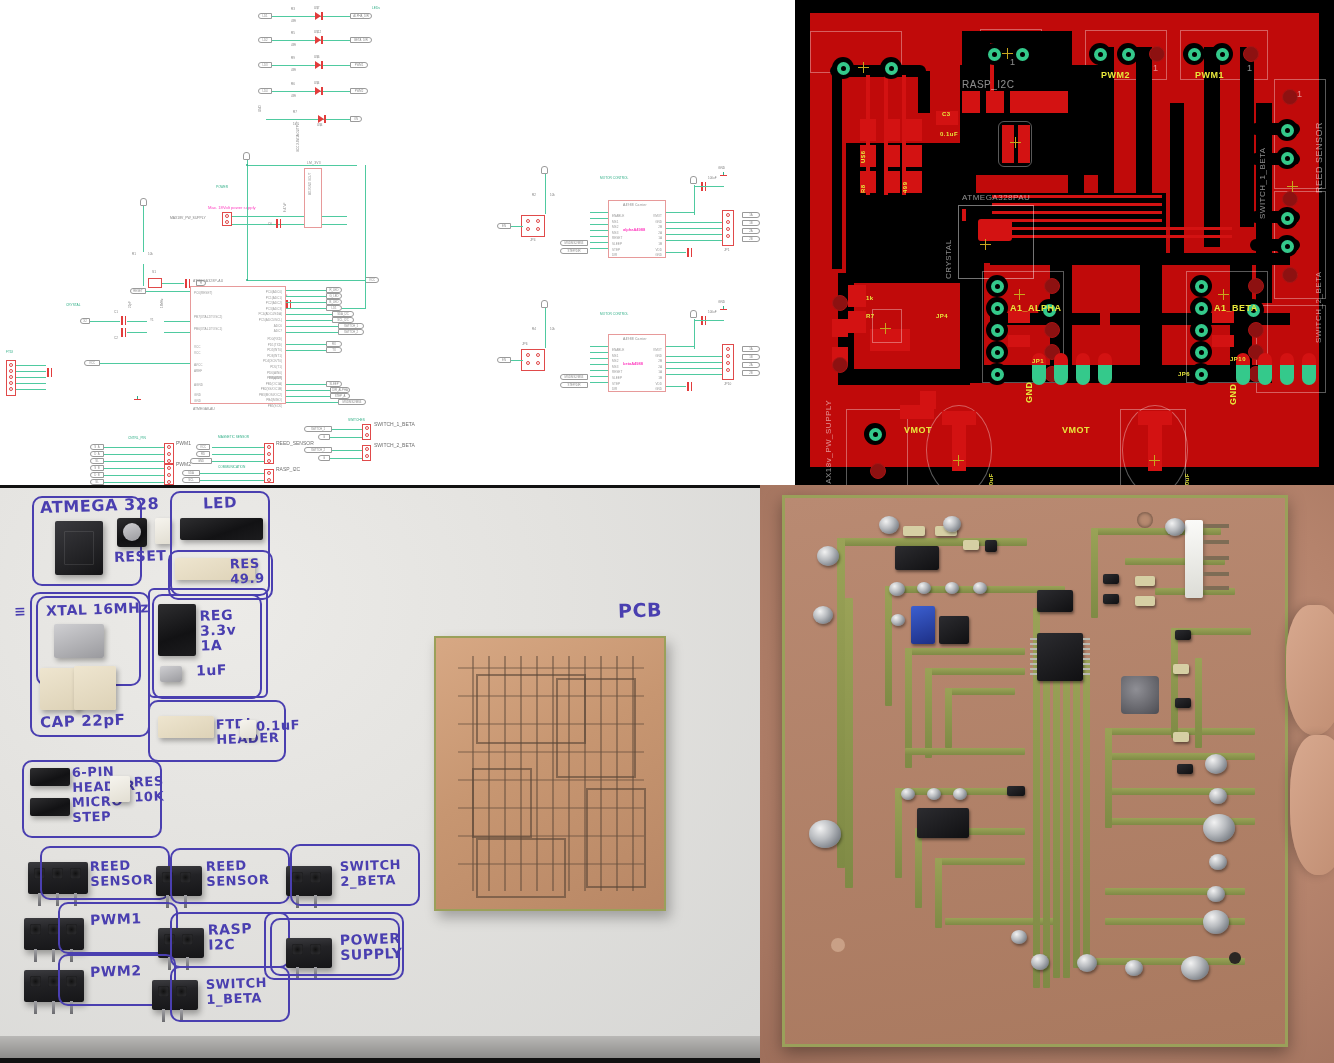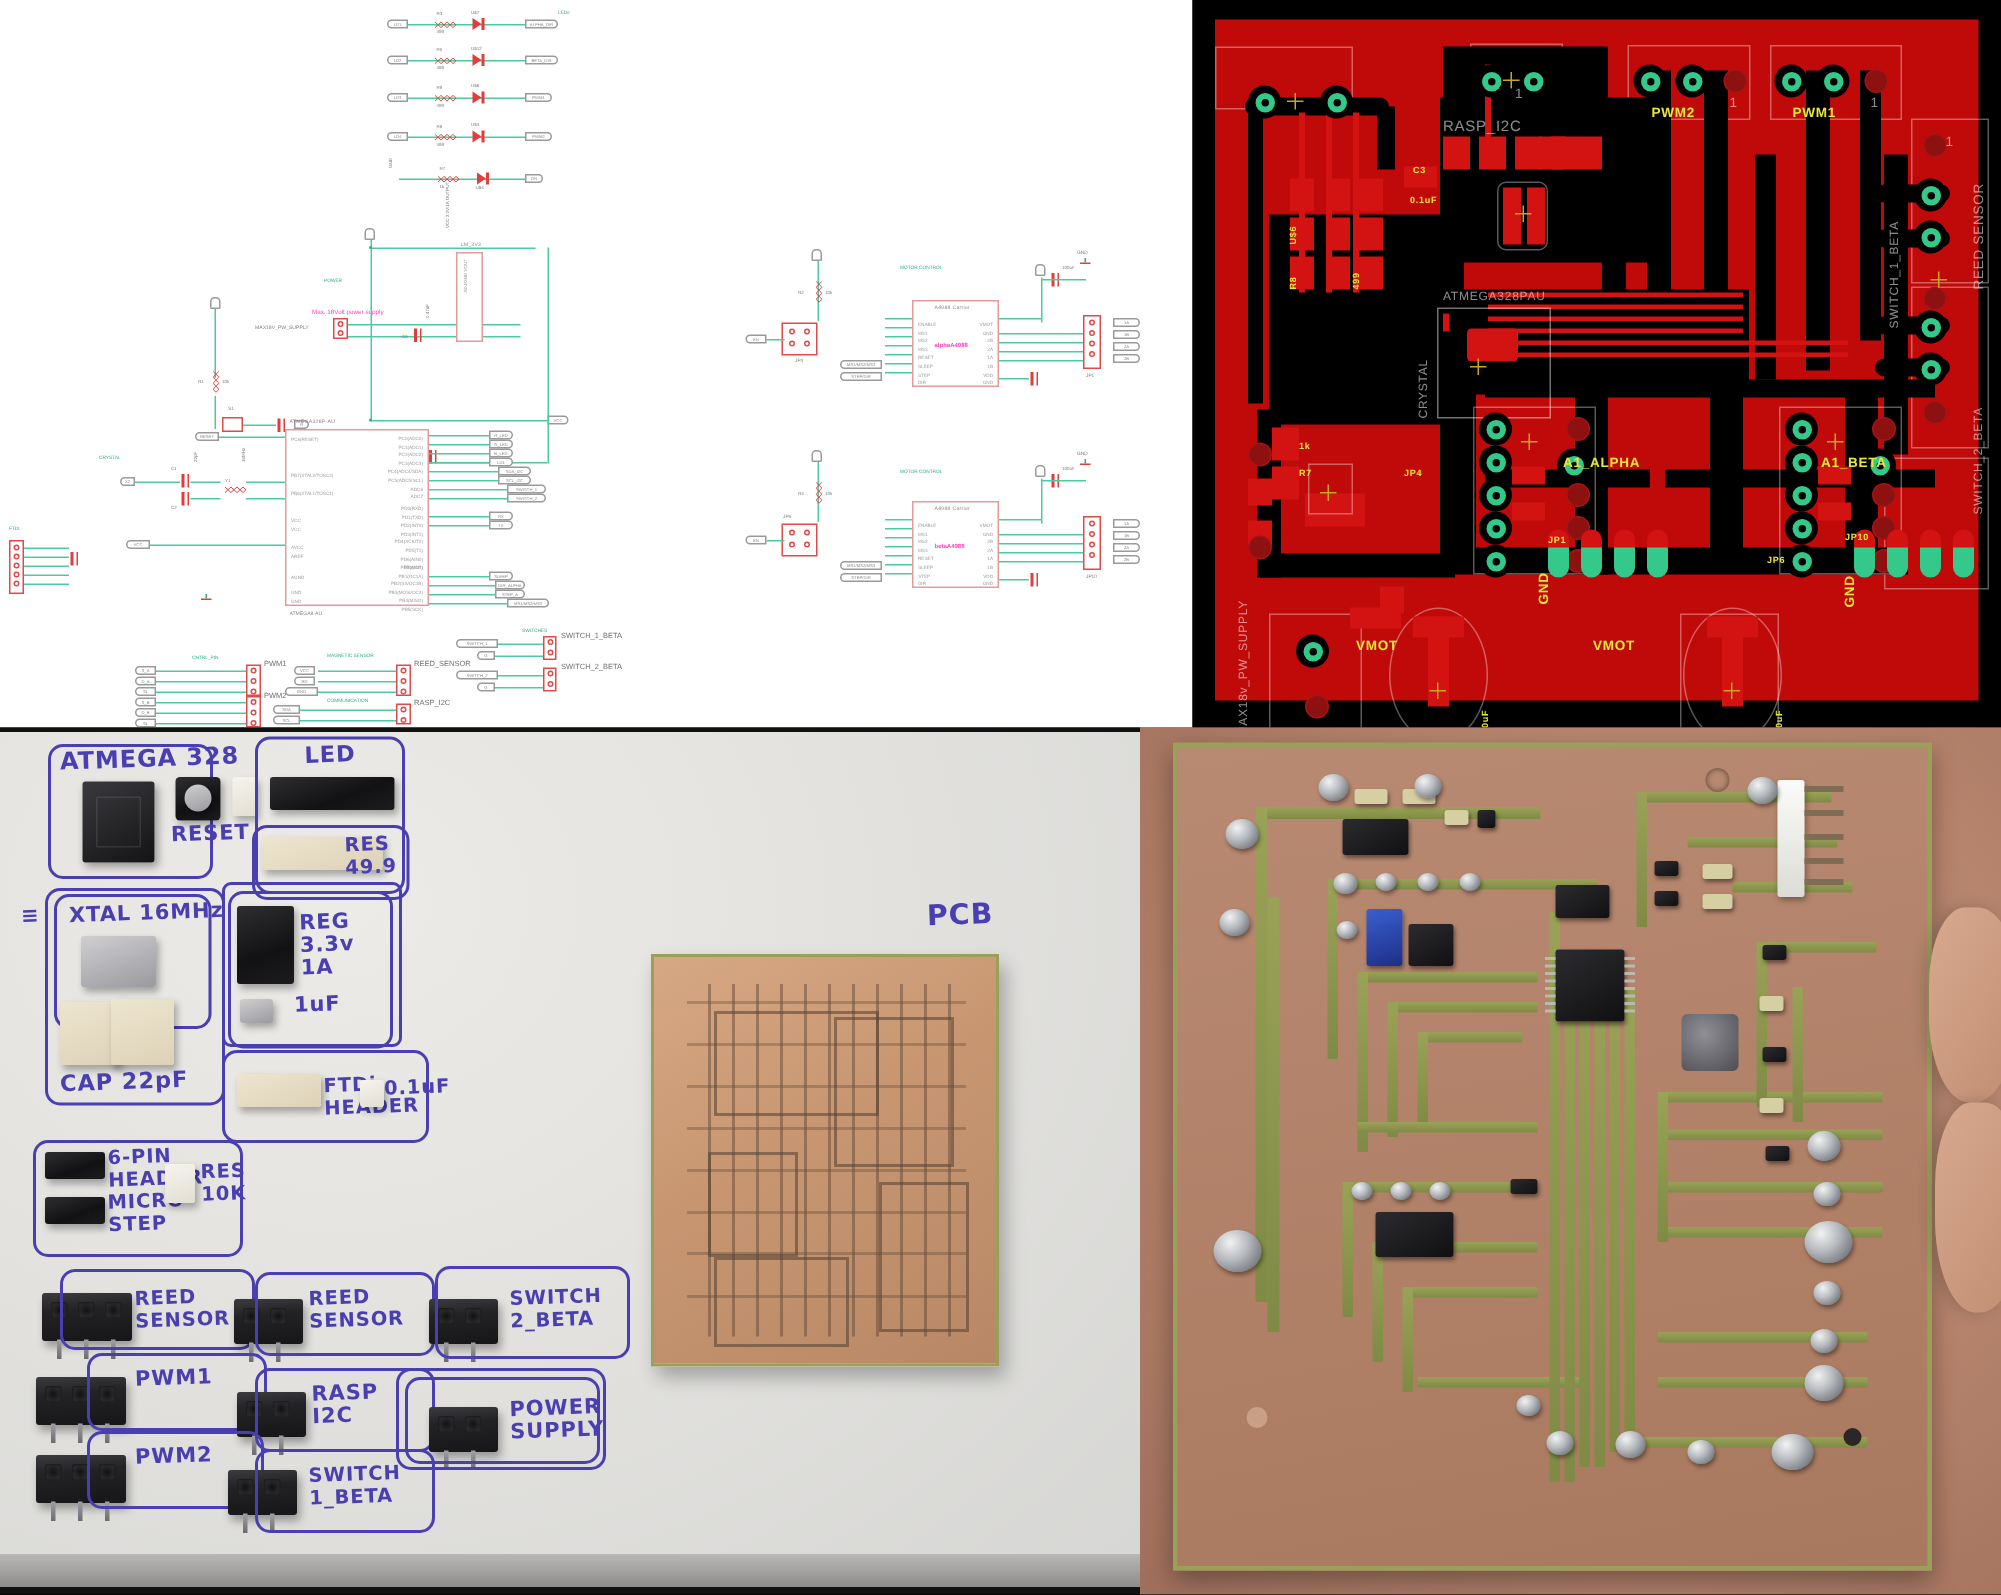--- a/index.html
+++ b/index.html
@@ -820,21 +820,21 @@
         <div class="silk" style="left:62px;top:296px;width:30px;height:34px;"></div>
         <div class="pad-red" style="left:22px;top:282px;"></div>
         <div class="pad-red" style="left:22px;top:344px;"></div>
         <div class="pcb-cross" style="left:70px;top:310px;"></div>
 
         <div class="smd" style="left:110px;top:378px;width:16px;height:18px;"></div>
         <div class="smd" style="left:90px;top:392px;width:34px;height:14px;"></div>
 
         <div class="pcb-txt" style="left:291px;top:57px;">PWM2</div>
         <div class="pcb-txt" style="left:385px;top:57px;">PWM1</div>
-        <div class="pcb-txt" style="left:200px;top:290px;margin-left:32px;">A1_ALPHA</div>
+        <div class="pcb-txt" style="left:200px;top:290px;">A1_ALPHA</div>
         <div class="pcb-txt" style="left:404px;top:290px;">A1_BETA</div>
         <div class="pcb-txt" style="left:94px;top:412px;">VMOT</div>
         <div class="pcb-txt" style="left:252px;top:412px;">VMOT</div>
         <div class="pcb-txt vert" style="left:214px;top:390px;">GND</div>
         <div class="pcb-txt vert" style="left:418px;top:392px;">GND</div>
         <div class="pcb-txt small" style="left:130px;top:118px;">0.1uF</div>
         <div class="pcb-txt small" style="left:132px;top:98px;">C3</div>
         <div class="pcb-txt small" style="left:126px;top:300px;">JP4</div>
         <div class="pcb-txt small" style="left:222px;top:345px;">JP1</div>
         <div class="pcb-txt small" style="left:368px;top:358px;">JP6</div>

